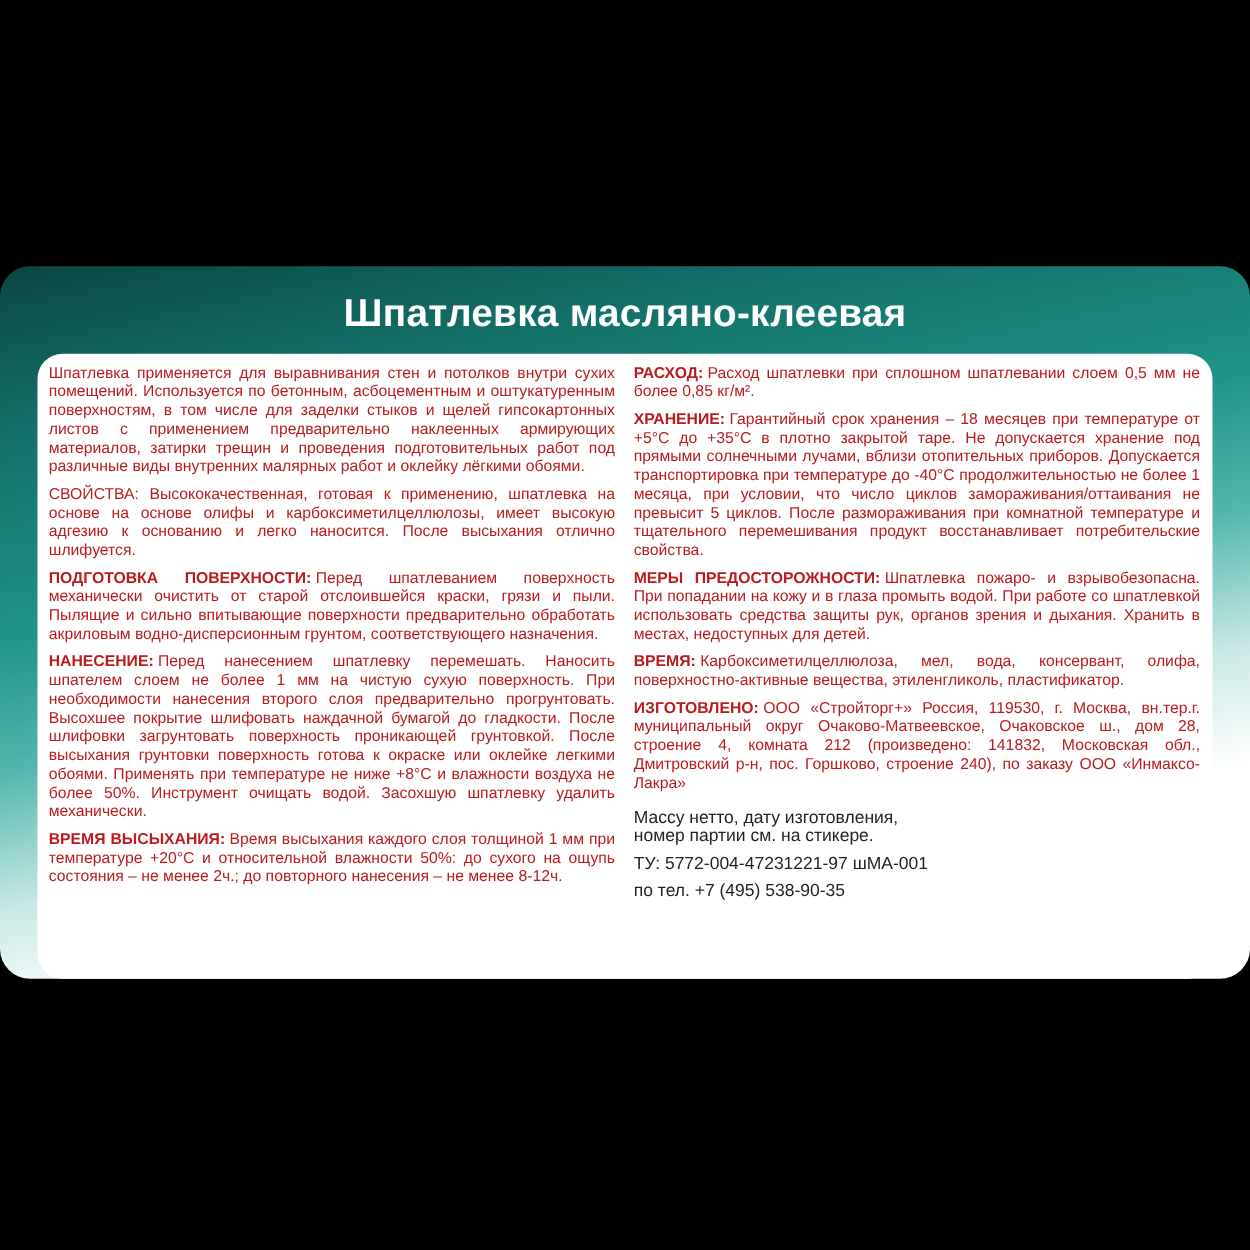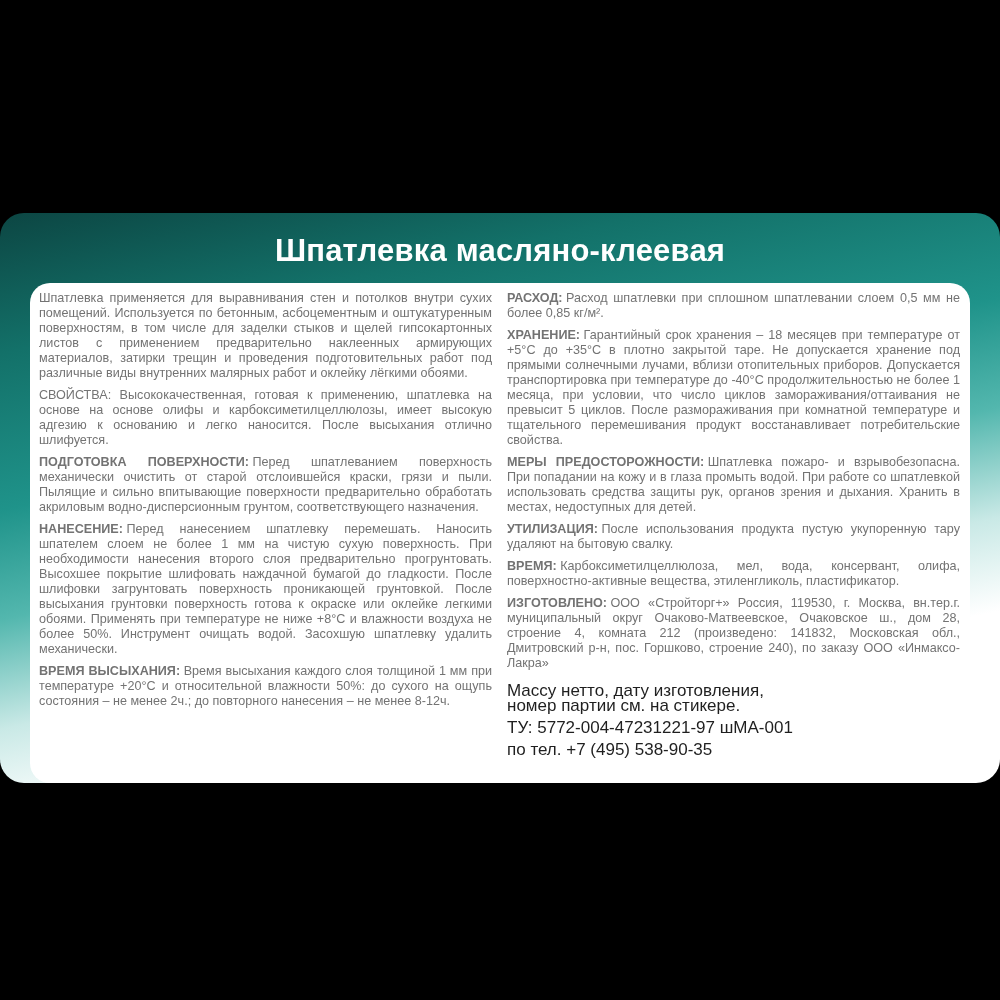--- a/index.html
+++ b/index.html
@@ -8,24 +8,24 @@
   .page{position:absolute;left:0;top:0;width:1000px;height:1000px;background:#000;}
   .panel{position:absolute;left:0;top:213px;width:1000px;height:570px;
          border-radius:24px;
          background:linear-gradient(168deg,#0c4643 0%,#137169 18%,#1f938a 38%,#53b7ae 52%,#c9e9e6 66%,#ffffff 78%,#ffffff 100%);}
   .title{position:absolute;left:0;top:20px;width:100%;text-align:center;
          color:#ffffff;font-size:31px;font-weight:bold;letter-spacing:.2px;}
   .card{position:absolute;left:30px;top:70px;width:940px;height:500px;
         background:#ffffff;border-radius:20px;box-sizing:border-box;
         padding:8px 10px 6px 9px;display:flex;gap:15px;}
   .col{flex:1 1 0;min-width:0;}
-  .para{margin:0 0 7px 0;font-size:12.6px;line-height:15px;color:#737373;
+  .para{margin:0 0 7px 0;font-size:12.6px;line-height:15px;color:#b91c1c;
         text-align:justify;}
   .para b{margin-right:.28em;}
-  .foot{margin:0 0 7px 0;font-size:17px;line-height:15px;color:#1f1f1f;text-align:left;}
+  .foot{margin:0 0 7px 0;font-size:14px;line-height:15px;color:#1f1f1f;text-align:left;}
   .foot div{white-space:nowrap;}
   .foot.gap-top{margin-top:12px;}
 </style>
 </head>
 <body>
 
 <div class="page">
   <div class="panel">
     <div class="title">Шпатлевка масляно-клеевая</div>
 
@@ -36,21 +36,20 @@
         <p class="para"><span>СВОЙСТВА: Высококачественная, готовая к применению, шпатлевка на основе на основе олифы и карбоксиметилцеллюлозы, имеет высокую адгезию к основанию и легко наносится. После высыхания отлично шлифуется.</span></p>
         <p class="para"><b>ПОДГОТОВКА ПОВЕРХНОСТИ:</b><span>Перед шпатлеванием поверхность механически очистить от старой отслоившейся краски, грязи и пыли. Пылящие и сильно впитывающие поверхности предварительно обработать акриловым водно-дисперсионным грунтом, соответствующего назначения.</span></p>
         <p class="para"><b>НАНЕСЕНИЕ:</b><span>Перед нанесением шпатлевку перемешать. Наносить шпателем слоем не более 1 мм на чистую сухую поверхность. При необходимости нанесения второго слоя предварительно прогрунтовать. Высохшее покрытие шлифовать наждачной бумагой до гладкости. После шлифовки загрунтовать поверхность проникающей грунтовкой. После высыхания грунтовки поверхность готова к окраске или оклейке легкими обоями. Применять при температуре не ниже +8°С и влажности воздуха не более 50%. Инструмент очищать водой. Засохшую шпатлевку удалить механически.</span></p>
         <p class="para"><b>ВРЕМЯ ВЫСЫХАНИЯ:</b><span>Время высыхания каждого слоя толщиной 1 мм при температуре +20°С и относительной влажности 50%: до сухого на ощупь состояния – не менее 2ч.; до повторного нанесения – не менее 8-12ч.</span></p>
       </div>
 
       <div class="col">
         <p class="para"><b>РАСХОД:</b><span>Расход шпатлевки при сплошном шпатлевании слоем 0,5 мм не более 0,85 кг/м².</span></p>
         <p class="para"><b>ХРАНЕНИЕ:</b><span>Гарантийный срок хранения – 18 месяцев при температуре от +5°С до +35°С в плотно закрытой таре. Не допускается хранение под прямыми солнечными лучами, вблизи отопительных приборов. Допускается транспортировка при температуре до -40°С продолжительностью не более 1 месяца, при условии, что число циклов замораживания/оттаивания не превысит 5 циклов. После размораживания при комнатной температуре и тщательного перемешивания продукт восстанавливает потребительские свойства.</span></p>
         <p class="para"><b>МЕРЫ ПРЕДОСТОРОЖНОСТИ:</b><span>Шпатлевка пожаро- и взрывобезопасна. При попадании на кожу и в глаза промыть водой. При работе со шпатлевкой использовать средства защиты рук, органов зрения и дыхания. Хранить в местах, недоступных для детей.</span></p>
-        <p class="para"><b>УТИЛИЗАЦИЯ:</b><span>После использования продукта пустую укупоренную тару удаляют на бытовую свалку.</span></p>
         <p class="para"><b>ВРЕМЯ:</b><span>Карбоксиметилцеллюлоза, мел, вода, консервант, олифа, поверхностно-активные вещества, этиленгликоль, пластификатор.</span></p>
         <p class="para"><b>ИЗГОТОВЛЕНО:</b><span>ООО «Стройторг+» Россия, 119530, г. Москва, вн.тер.г. муниципальный округ Очаково-Матвеевское, Очаковское ш., дом 28, строение 4, комната 212 (произведено: 141832, Московская обл., Дмитровский р-н, пос. Горшково, строение 240), по заказу ООО «Инмаксо-Лакра»</span></p>
 
         <div class="foot gap-top">
           <div>Массу нетто, дату изготовления,</div>
           <div>номер партии см. на стикере.</div>
         </div>
         <div class="foot">
           <div>ТУ: 5772-004-47231221-97 шМА-001</div>
         </div>

